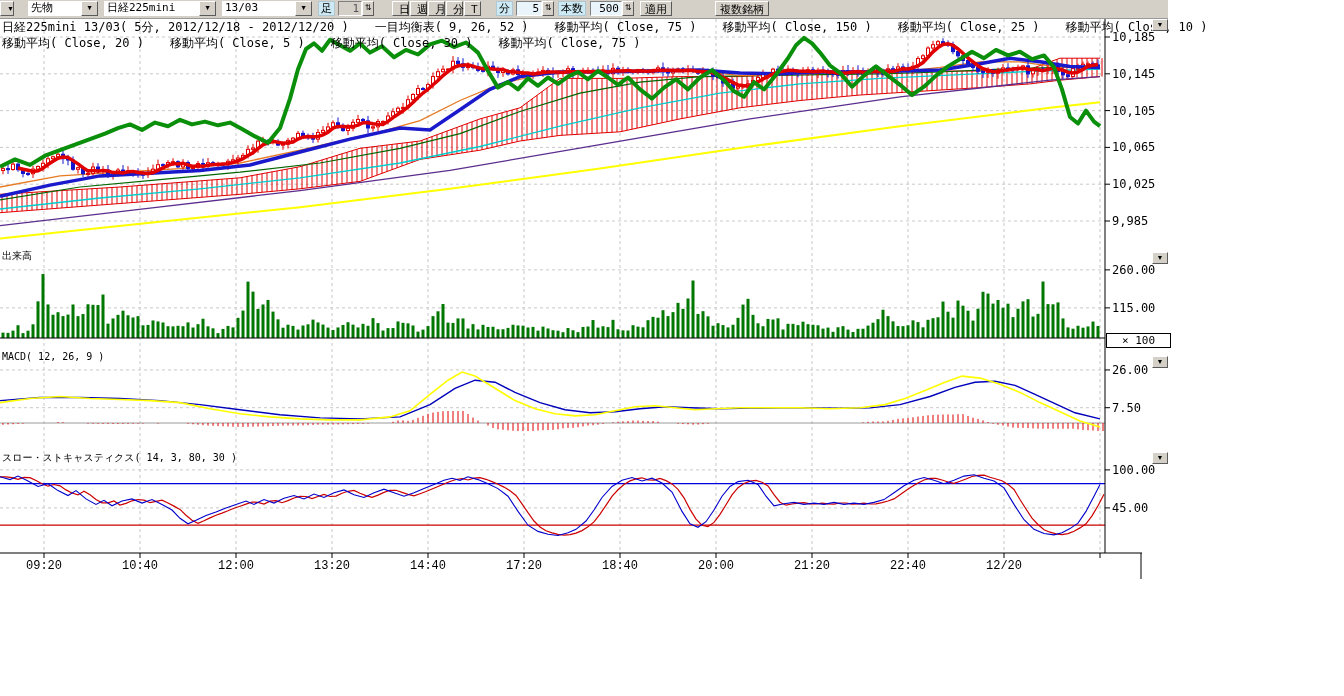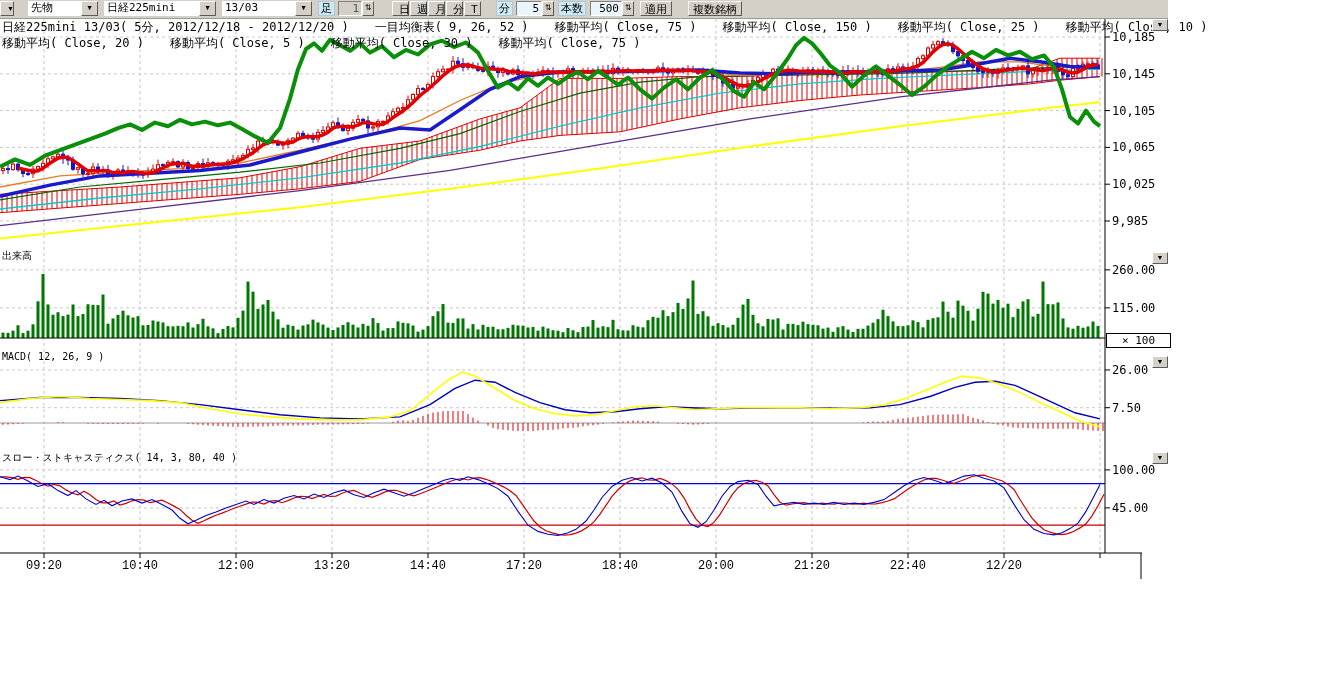--- a/index.html
+++ b/index.html
@@ -80,21 +80,21 @@
     </div>
 
     <span class="tb chip" style="left:558px;">本数</span>
 
     <div class="tb spin" style="left:590px;width:44px;">
       <span class="num lite">500</span>
       <span class="spinbtn">⇅</span>
     </div>
 
     <button class="cmdbtn raised" style="left:640px;">適用</button>
-    <button class="cmdbtn raised" style="left:688px;">複数銘柄</button>
+    <button class="cmdbtn raised" style="left:715px;">複数銘柄</button>
   </div>
 
   <svg id="chart" width="1344" height="696">
       <defs>
         <clipPath id="plotclip">
           <rect x="0" y="19" width="1105" height="534"></rect>
         </clipPath>
       </defs>
       <g clip-path="url(#plotclip)">
         <g stroke="#c9c9c9" stroke-dasharray="3,3" stroke-width="1">
@@ -1236,20 +1236,20 @@
       </div>
     <div class="legendrow" id="legend-row2" style="left:2px;top:35px;">
         <span>移動平均( Close, 20 )</span>
         <span>移動平均( Close, 5 )</span>
         <span>移動平均( Close, 30 )</span>
         <span>移動平均( Close, 75 )</span>
       </div>
 
     <div class="ptitle" style="left:2px;top:249px;">出来高</div>
     <div class="ptitle" style="left:2px;top:351px;">MACD( 12, 26, 9 )</div>
-    <div class="ptitle" style="left:2px;top:451px;">スロー・ストキャスティクス( 14, 3, 80, 40 )</div>
+    <div class="ptitle" style="left:2px;top:451px;">スロー・ストキャスティクス( 14, 3, 80, 30 )</div>
 
     <div class="scalebox" style="left:1106px;top:333px;">× 100</div>
 
     <span id="tick-labels"><div class="ticklabel" style="left: 1112px; top: 30px;">10,185</div><div class="ticklabel" style="left: 1112px; top: 66.8px;">10,145</div><div class="ticklabel" style="left: 1112px; top: 103.6px;">10,105</div><div class="ticklabel" style="left: 1112px; top: 140.4px;">10,065</div><div class="ticklabel" style="left: 1112px; top: 177.2px;">10,025</div><div class="ticklabel" style="left: 1112px; top: 214px;">9,985</div><div class="ticklabel" style="left: 1112px; top: 262.88px;">260.00</div><div class="ticklabel" style="left: 1112px; top: 300.87px;">115.00</div><div class="ticklabel" style="left: 1112px; top: 362.96px;">26.00</div><div class="ticklabel" style="left: 1112px; top: 400.7px;">7.50</div><div class="ticklabel" style="left: 1112px; top: 462.9px;">100.00</div><div class="ticklabel" style="left: 1112px; top: 500.905px;">45.00</div><div class="timelabel" style="left: 14px; top: 559px;">09:20</div><div class="timelabel" style="left: 110px; top: 559px;">10:40</div><div class="timelabel" style="left: 206px; top: 559px;">12:00</div><div class="timelabel" style="left: 302px; top: 559px;">13:20</div><div class="timelabel" style="left: 398px; top: 559px;">14:40</div><div class="timelabel" style="left: 494px; top: 559px;">17:20</div><div class="timelabel" style="left: 590px; top: 559px;">18:40</div><div class="timelabel" style="left: 686px; top: 559px;">20:00</div><div class="timelabel" style="left: 782px; top: 559px;">21:20</div><div class="timelabel" style="left: 878px; top: 559px;">22:40</div><div class="timelabel" style="left: 974px; top: 559px;">12/20</div></span>
     <span id="panel-dropdowns"><button class="dropbtn" style="left: 1152px; top: 19px;">▼</button><button class="dropbtn" style="left: 1152px; top: 252px;">▼</button><button class="dropbtn" style="left: 1152px; top: 356px;">▼</button><button class="dropbtn" style="left: 1152px; top: 452px;">▼</button></span>
   </div>
 </div>
 
 </body></html>

